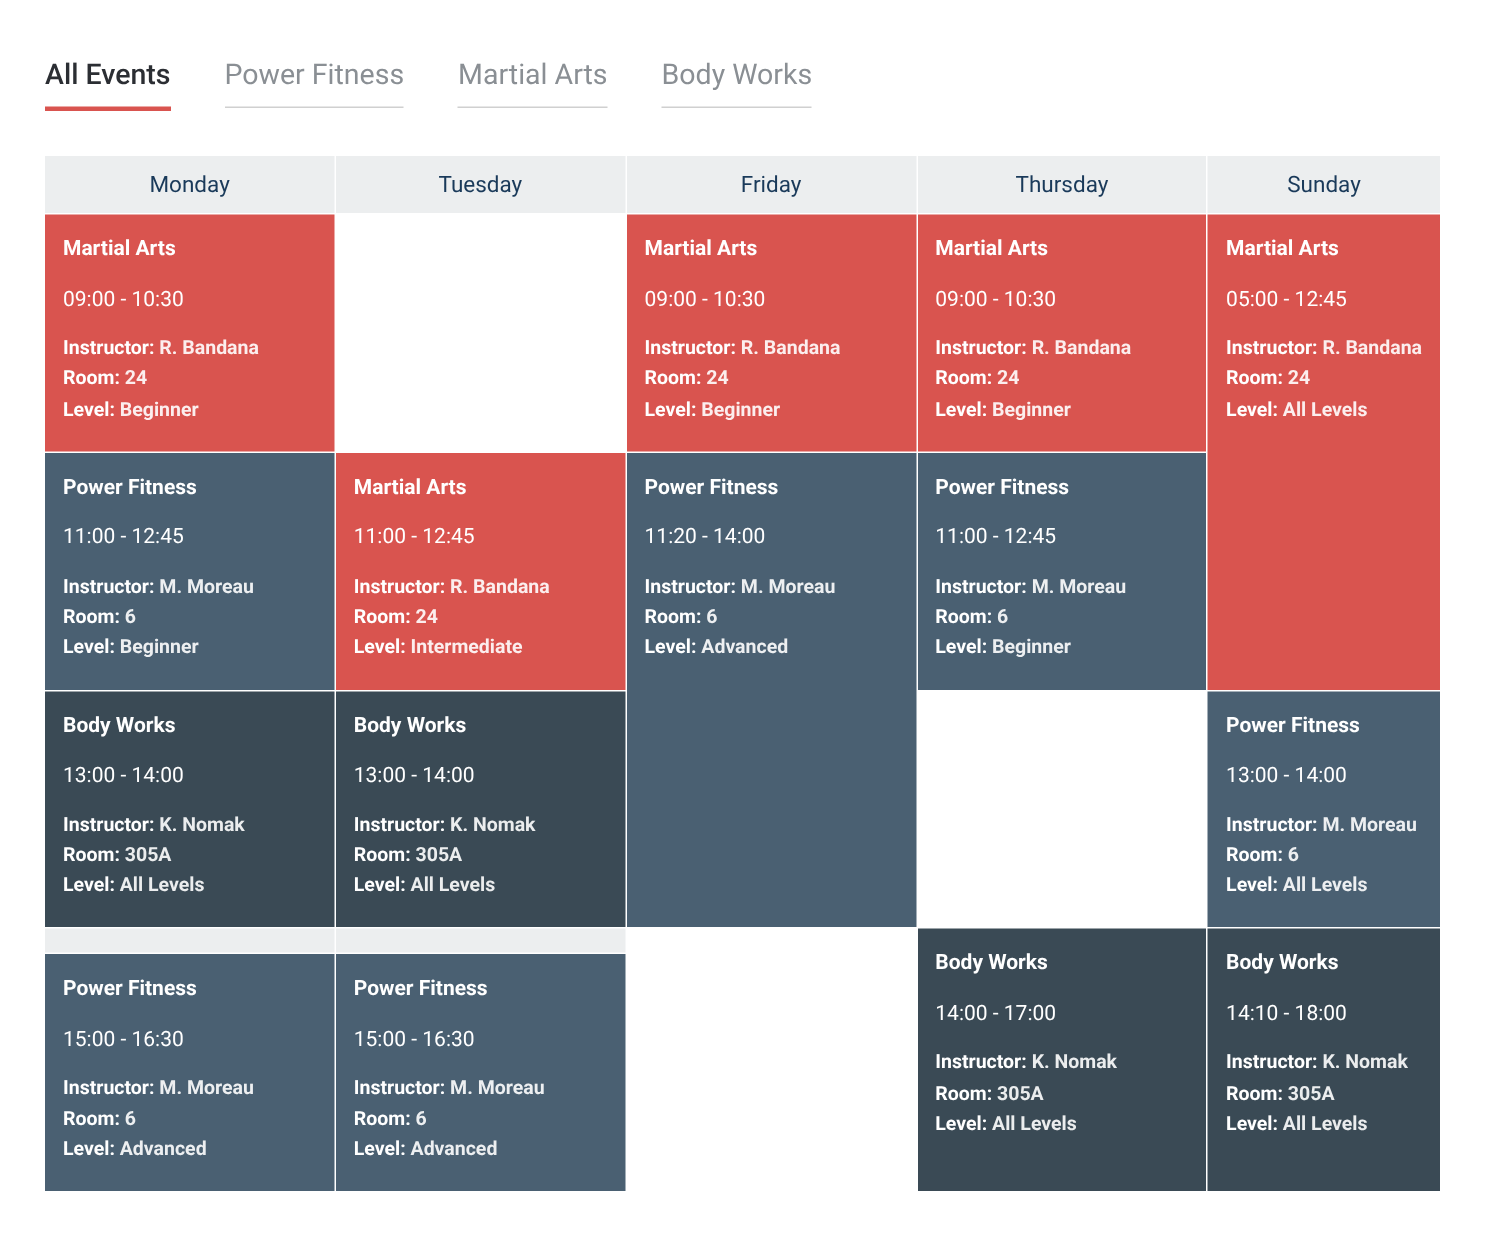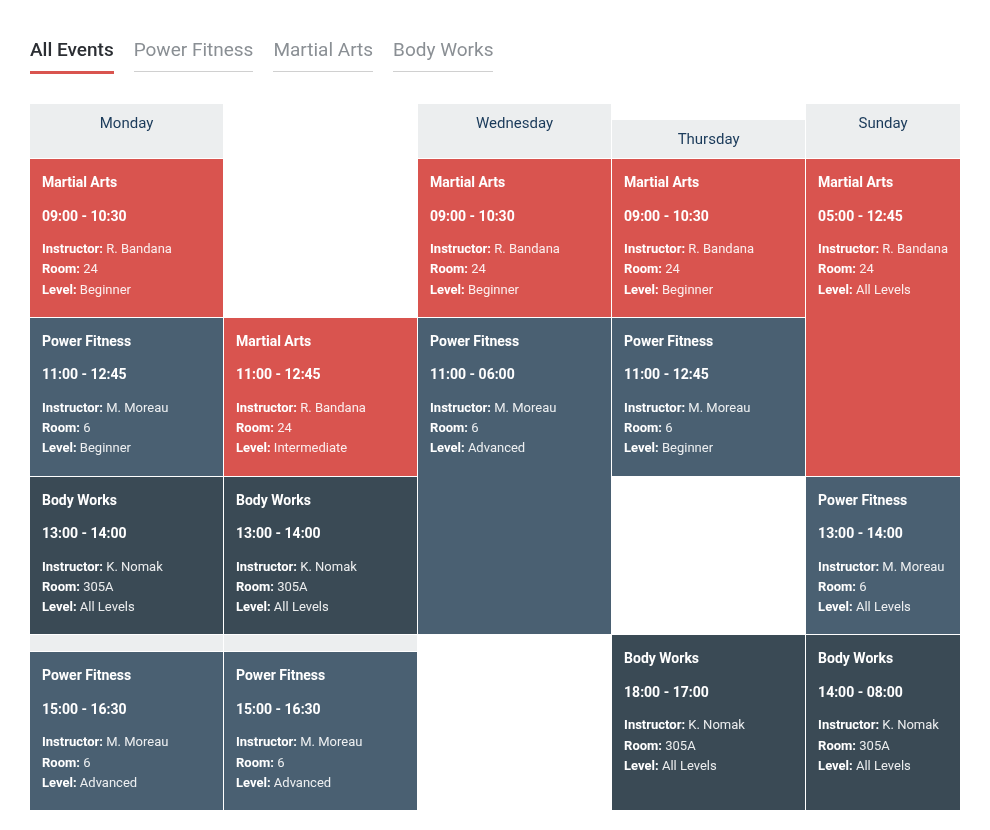--- a/index.html
+++ b/index.html
@@ -5,21 +5,21 @@
   * { box-sizing: border-box; margin: 0; padding: 0; }
   body {
     font-family: -apple-system, BlinkMacSystemFont, "Segoe UI", Roboto, "Helvetica Neue", Arial, sans-serif;
     background: #ffffff;
     padding: 30px;
     color: #333;
     width: 990px;
   }
   .tabs {
     display: flex;
-    gap: 0;
+    gap: 16px;
     margin-bottom: 30px;
   }
   .tab {
     padding: 8px 0 10px 0;
     margin-right: 20px;
     font-size: 19px;
     color: #8a8f94;
     cursor: pointer;
     border-bottom: 3px solid transparent;
     position: relative;
@@ -64,42 +64,43 @@
   .cell.slate { background: #4a6072; }
   .cell.dark { background: #3a4a55; }
   .cell.empty { background: #ffffff; min-height: auto; }
   .cell.empty-short { background: #eceeef; min-height: 16px; padding:0; height:16px; }
   .cell-title {
     font-weight: 700;
     font-size: 14px;
     margin-bottom: 14px;
   }
   .cell-time {
-    font-weight: 700;
+    font-weight: 400;
     font-size: 14px;
     margin-bottom: 14px;
   }
   .cell-meta div { margin-bottom: 2px; }
   .cell-meta b { font-weight: 700; text-align: right; }
-  .cell-meta span { font-weight: 400; color: rgba(255,255,255,0.9); }
+  .cell-meta span { font-weight: 700; color: rgba(255,255,255,0.9); }
 </style>
 </head>
 <body>
 
 <div class="tabs" id="tabs">
     <div class="tab active">All Events</div>
     <div class="tab">Power Fitness</div>
     <div class="tab">Martial Arts</div>
     <div class="tab">Body Works</div>
   </div>
 
 <div class="schedule" id="schedule" style="grid-template-rows: auto repeat(3, auto) 16px auto;">
     <div class="day-header" style="grid-area: 1 / 1;">Monday</div>
-    <div class="day-header" style="grid-area: 1 / 3;">Wednesday</div>
-    <div class="day-header" style="grid-area: 1 / 4; margin-top: 16px;">Thursday</div>
+    <div class="day-header" style="grid-area: 1 / 2;">Tuesday</div>
+    <div class="day-header" style="grid-area: 1 / 3;">Friday</div>
+    <div class="day-header" style="grid-area: 1 / 4;">Thursday</div>
     <div class="day-header" style="grid-area: 1 / 5;">Sunday</div>
     <div class="cell red" style="grid-area: 2 / 1 / span 1;">
       <div class="cell-title">Martial Arts</div>
       <div class="cell-time">09:00 - 10:30</div>
       <div class="cell-meta">
         <div><b>Instructor:</b> <span> R. Bandana</span></div>
         <div><b>Room:</b> <span> 24</span></div>
         <div><b>Level:</b> <span> Beginner</span></div>
       </div>
     </div>
@@ -144,21 +145,21 @@
       <div class="cell-title">Martial Arts</div>
       <div class="cell-time">11:00 - 12:45</div>
       <div class="cell-meta">
         <div><b>Instructor:</b> <span> R. Bandana</span></div>
         <div><b>Room:</b> <span> 24</span></div>
         <div><b>Level:</b> <span> Intermediate</span></div>
       </div>
     </div>
     <div class="cell slate" style="grid-area: 3 / 3 / span 2;">
       <div class="cell-title">Power Fitness</div>
-      <div class="cell-time">11:00 - 06:00</div>
+      <div class="cell-time">11:20 - 14:00</div>
       <div class="cell-meta">
         <div><b>Instructor:</b> <span> M. Moreau</span></div>
         <div><b>Room:</b> <span> 6</span></div>
         <div><b>Level:</b> <span> Advanced</span></div>
       </div>
     </div>
     <div class="cell slate" style="grid-area: 3 / 4 / span 1;">
       <div class="cell-title">Power Fitness</div>
       <div class="cell-time">11:00 - 12:45</div>
       <div class="cell-meta">
@@ -193,30 +194,30 @@
         <div><b>Instructor:</b> <span> M. Moreau</span></div>
         <div><b>Room:</b> <span> 6</span></div>
         <div><b>Level:</b> <span> All Levels</span></div>
       </div>
     </div>
     <div class="cell empty-short" style="grid-area: 5 / 1 / span 1;"></div>
     <div class="cell empty-short" style="grid-area: 5 / 2 / span 1;"></div>
     <div class="cell empty" style="grid-area: 5 / 3 / span 1;"></div>
     <div class="cell dark" style="grid-area: 5 / 4 / span 2;">
       <div class="cell-title">Body Works</div>
-      <div class="cell-time">18:00 - 17:00</div>
+      <div class="cell-time">14:00 - 17:00</div>
       <div class="cell-meta">
         <div><b>Instructor:</b> <span> K. Nomak</span></div>
         <div><b>Room:</b> <span> 305A</span></div>
         <div><b>Level:</b> <span> All Levels</span></div>
       </div>
     </div>
     <div class="cell dark" style="grid-area: 5 / 5 / span 2;">
       <div class="cell-title">Body Works</div>
-      <div class="cell-time">14:00 - 08:00</div>
+      <div class="cell-time">14:10 - 18:00</div>
       <div class="cell-meta">
         <div><b>Instructor:</b> <span> K. Nomak</span></div>
         <div><b>Room:</b> <span> 305A</span></div>
         <div><b>Level:</b> <span> All Levels</span></div>
       </div>
     </div>
     <div class="cell slate" style="grid-area: 6 / 1 / span 1;">
       <div class="cell-title">Power Fitness</div>
       <div class="cell-time">15:00 - 16:30</div>
       <div class="cell-meta">

